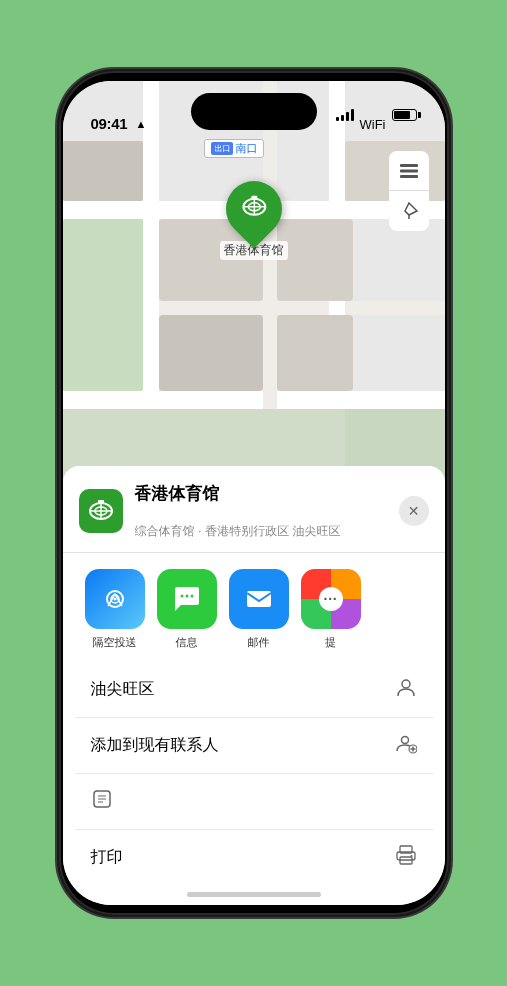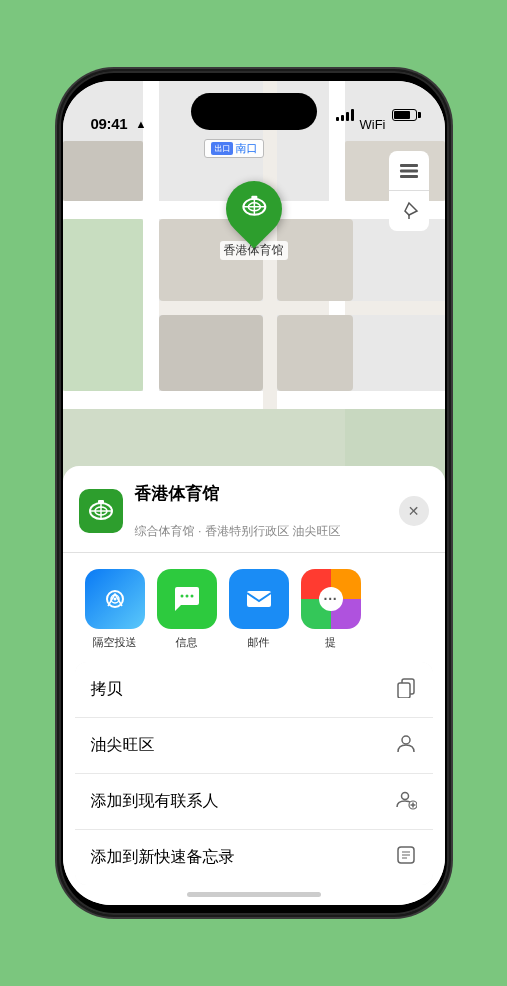--- a/index.html
+++ b/index.html
@@ -537,29 +537,20 @@
             </div>
             <div style="position:absolute;top:50%;left:50%;transform:translate(-50%,-50%);background:white;border-radius:50%;width:24px;height:24px;display:flex;align-items:center;justify-content:center;font-size:14px;font-weight:bold;color:#555;">···</div>
           </div>
           <span class="share-label">提</span>
         </div>
 
       </div>
 
       <div class="action-list">
 
-        <div class="action-item">
-          <span class="action-item-text">拷贝</span>
-          <span class="action-item-icon">
-            <svg width="22" height="22" viewBox="0 0 22 22">
-              <rect x="7" y="3" width="12" height="15" rx="2" fill="none" stroke="#666" stroke-width="1.5"></rect>
-              <rect x="3" y="7" width="12" height="15" rx="2" fill="white" stroke="#666" stroke-width="1.5"></rect>
-            </svg>
-          </span>
-        </div>
 
         <div class="action-item">
           <span class="action-item-text">油尖旺区</span>
           <span class="action-item-icon">
             <svg width="22" height="22" viewBox="0 0 22 22">
               <circle cx="11" cy="8" r="4" fill="none" stroke="#666" stroke-width="1.5"></circle>
               <path d="M3 20 Q3 13 11 13 Q19 13 19 20" fill="none" stroke="#666" stroke-width="1.5"></path>
             </svg>
           </span>
         </div>
@@ -571,31 +562,41 @@
               <circle cx="10" cy="8" r="3.5" fill="none" stroke="#666" stroke-width="1.5"></circle>
               <path d="M2 19 Q2 13 10 13 Q14 13 16.5 15" fill="none" stroke="#666" stroke-width="1.5"></path>
               <circle cx="18" cy="17" r="4" fill="white" stroke="#666" stroke-width="1.2"></circle>
               <line x1="18" y1="14.5" x2="18" y2="19.5" stroke="#666" stroke-width="1.5"></line>
               <line x1="15.5" y1="17" x2="20.5" y2="17" stroke="#666" stroke-width="1.5"></line>
             </svg>
           </span>
         </div>
 
         <div class="action-item">
-          <span class="action-item-text">添加到新快速备忘录</span>
           <span class="action-item-icon">
             <svg width="22" height="22" viewBox="0 0 22 22">
               <rect x="3" y="3" width="16" height="16" rx="3" fill="none" stroke="#666" stroke-width="1.5"></rect>
               <line x1="7" y1="8" x2="15" y2="8" stroke="#666" stroke-width="1.2"></line>
               <line x1="7" y1="11" x2="15" y2="11" stroke="#666" stroke-width="1.2"></line>
               <line x1="7" y1="14" x2="12" y2="14" stroke="#666" stroke-width="1.2"></line>
             </svg>
           </span>
         </div>
 
+        <div class="action-item">
+          <span class="action-item-text">打印</span>
+          <span class="action-item-icon">
+            <svg width="22" height="22" viewBox="0 0 22 22">
+              <rect x="5" y="2" width="12" height="7" rx="1" fill="none" stroke="#666" stroke-width="1.3"></rect>
+              <rect x="2" y="8" width="18" height="8" rx="2" fill="none" stroke="#666" stroke-width="1.3"></rect>
+              <rect x="5" y="13" width="12" height="7" rx="1" fill="none" stroke="#666" stroke-width="1.3"></rect>
+              <circle cx="16.5" cy="12" r="1" fill="#666"></circle>
+            </svg>
+          </span>
+        </div>
 
       </div>
 
     </div>
 
     <div class="home-indicator"></div>
 
   </div>
 </div>
 

